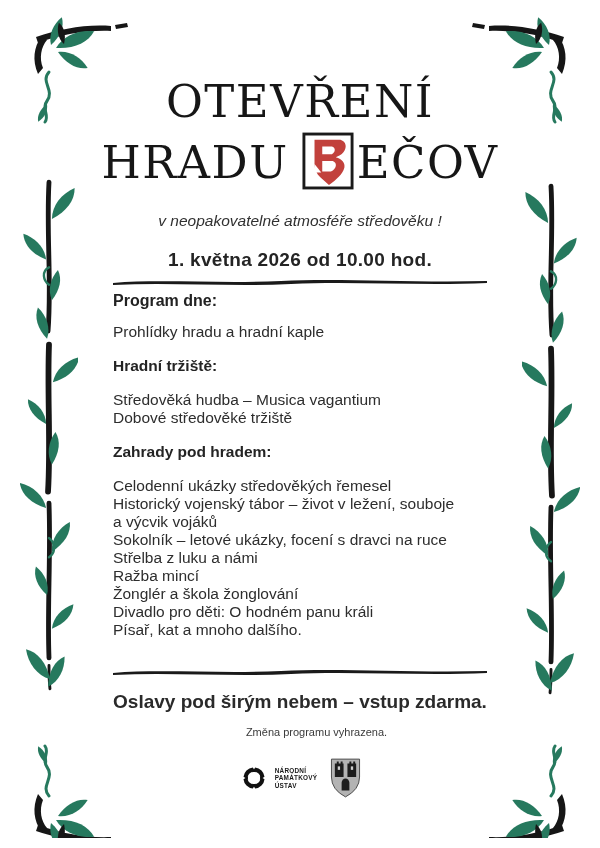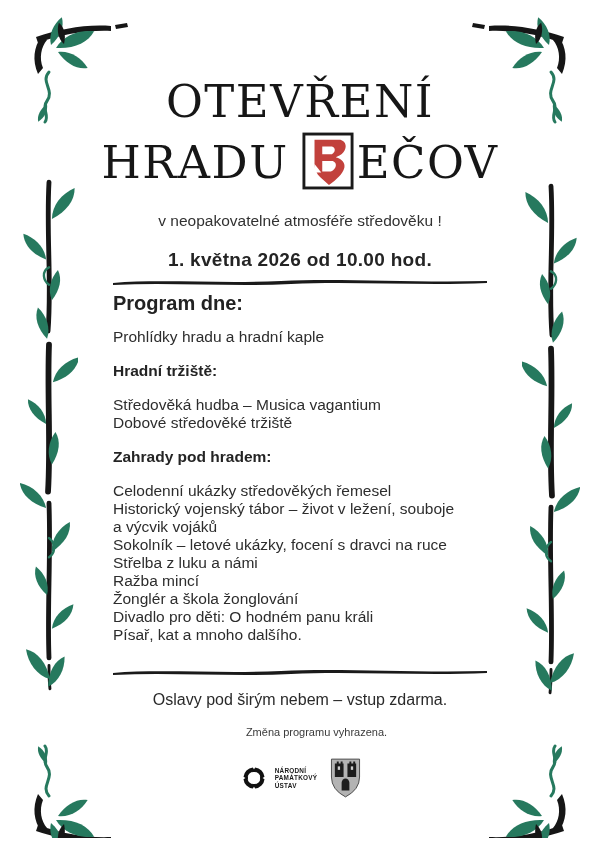--- a/index.html
+++ b/index.html
@@ -20,33 +20,33 @@
   
   .intro   { position:absolute; top:52px;  left:0; width:100%; text-align:center;
              font-size:15px; color:#333; letter-spacing:.2px; }
   .title-wrap { position:absolute; top:74px; left:0; width:100%; text-align:center;
              font-family:"DejaVu Serif", serif; color:#161616; }
   .t1 { font-size:45px; line-height:56px; letter-spacing:1.5px; }
   .t2 { display:flex; justify-content:center; align-items:center;
         font-size:45px; line-height:60px; letter-spacing:1.5px; margin-top:2px; }
   .blogo { margin:0 3px 4px 13px; }
   .tagline { position:absolute; top:212px; left:0; width:100%; text-align:center;
-             font-size:15.5px; color:#313131; }
+             font-size:15.5px; color:#313131;font-style:italic; }
   .date    { position:absolute; top:241px; left:0; width:100%; text-align:center;
              font-size:19px; font-weight:bold; color:#242424; letter-spacing:.3px;margin-top:8px; }
   .divider { position:absolute; left:111px; }
   .div1 { top:277px; }
   .div2 { top:667px; }
   .program { position:absolute; left:113px; top:292px; width:372px; }
-  .prog-title { font-size:20px; font-weight:bold; color:#222; margin:0 0 13px 0; }
+  .prog-title { font-size:16px; font-weight:bold; color:#222; margin:0 0 13px 0; }
   .ph    { font-size:15.5px; font-weight:bold; line-height:18px; color:#242424; margin:16px 0; }
   .pline { font-size:15.5px; line-height:18px; color:#2d2d2d; }
   .pline.first { margin-bottom:0; }
   .footer-note { position:absolute; top:691px; left:0; width:100%; text-align:center;
-                 font-size:16px; color:#2a2a2a; }
+                 font-size:19px; color:#2a2a2a;font-weight:bold; }
   .disclaimer  { position:absolute; top:726px; left:0; width:100%; text-align:center;
                  font-size:11px; color:#3a3a3a;padding-left:33px; }
   .logos { position:absolute; top:757px; left:0; width:100%;
            display:flex; justify-content:center; align-items:center; gap:13px; }
   .npu { display:flex; align-items:center; gap:6px; }
   .npu-text { font-size:6.4px; font-weight:bold; line-height:7.6px;
               letter-spacing:.25px; color:#1a1a1a; }
 </style>
 </head>
 <body>

